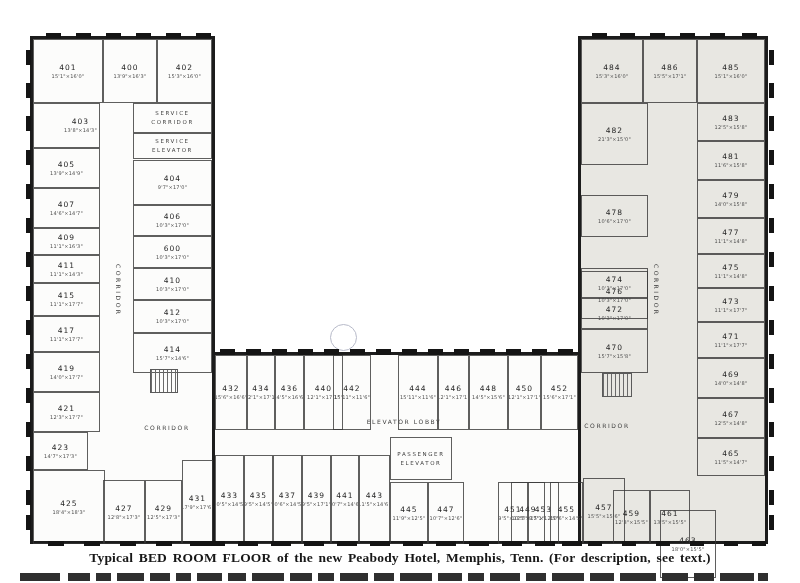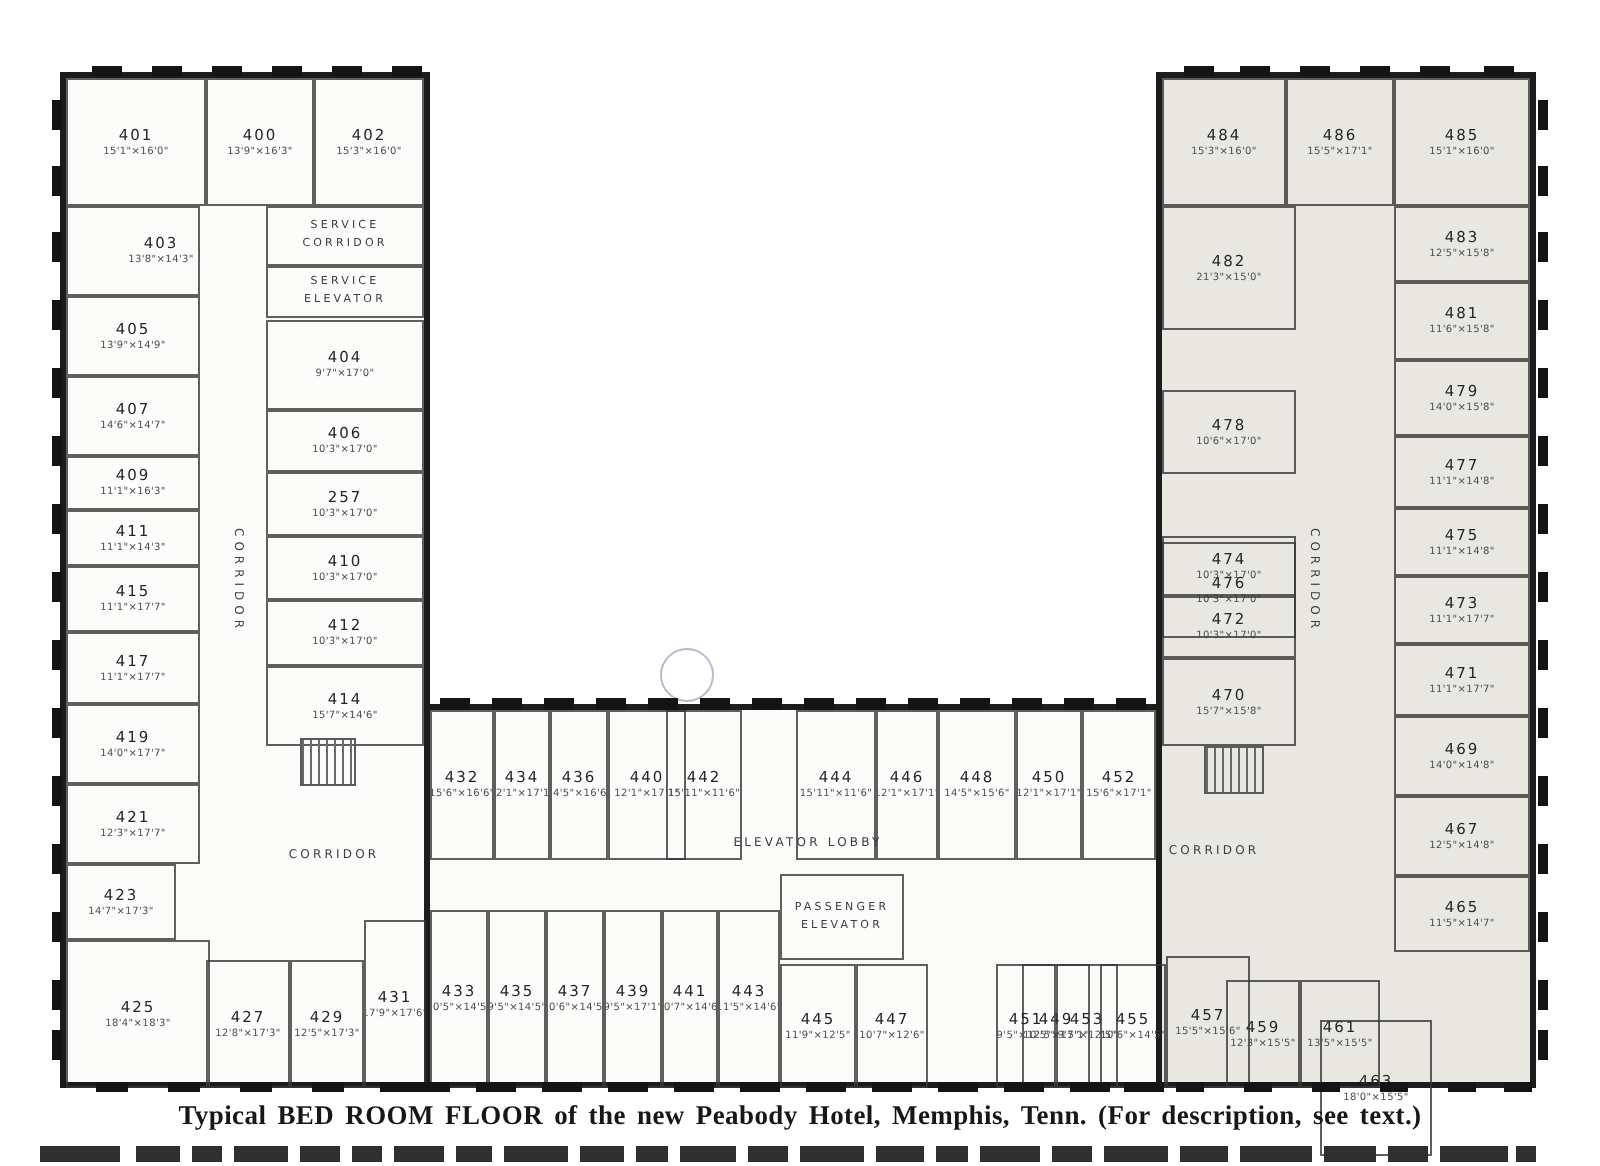--- a/index.html
+++ b/index.html
@@ -114,21 +114,21 @@
       </div>
       <div class="room" style="left: 133px; top: 160px; width: 79px; height: 45px;">
         <div class="rnum">404</div>
         <div class="rdim">9'7"×17'0"</div>
       </div>
       <div class="room" style="left: 133px; top: 205px; width: 79px; height: 31px;">
         <div class="rnum">406</div>
         <div class="rdim">10'3"×17'0"</div>
       </div>
       <div class="room" style="left: 133px; top: 236px; width: 79px; height: 32px;">
-        <div class="rnum">257</div>
+        <div class="rnum">600</div>
         <div class="rdim">10'3"×17'0"</div>
       </div>
       <div class="room" style="left: 133px; top: 268px; width: 79px; height: 32px;">
         <div class="rnum">410</div>
         <div class="rdim">10'3"×17'0"</div>
       </div>
       <div class="room" style="left: 133px; top: 300px; width: 79px; height: 33px;">
         <div class="rnum">412</div>
         <div class="rdim">10'3"×17'0"</div>
       </div>

